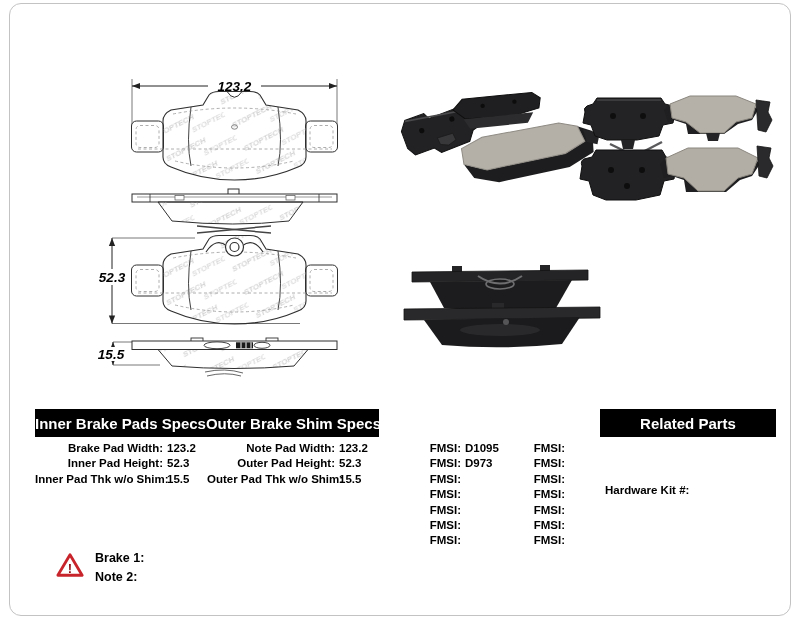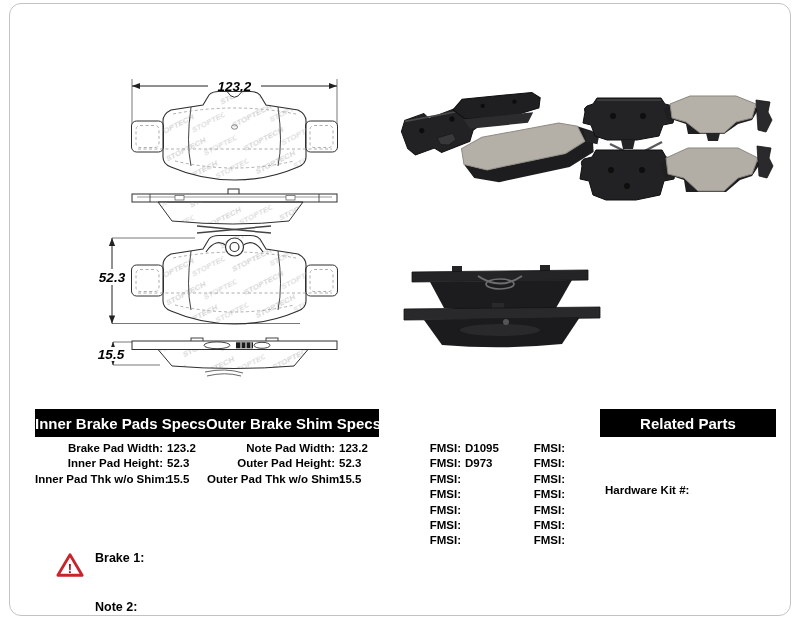--- a/index.html
+++ b/index.html
@@ -32,21 +32,21 @@
   .col.inner .lbl,.col.outer .lbl{width:128px;}
   .col.fmsiL{left:393px;}
   .col.fmsiR{left:497px;}
   .col.fmsiL .lbl,.col.fmsiR .lbl{width:36px;text-align:right;padding-left:32px;}
   .col.rel{left:605px;margin-top:42px;}
   .col.rel .lbl{text-align:left;}
   
   .noteicon{position:absolute;left:56px;top:552px;width:28px;height:26px;}
   .note{position:absolute;left:95px;font-size:12.5px;font-weight:bold;}
   .note.n1{top:551px;}
-  .note.n2{top:600px;text-align:center;}
+  .note.n2{top:570px;text-align:center;}
 </style>
 </head>
 <body>
 
 <div class="stage">
   <div class="frame"></div>
 
 
   <svg class="art" width="800" height="619" viewBox="0 0 800 619">
     <defs>

